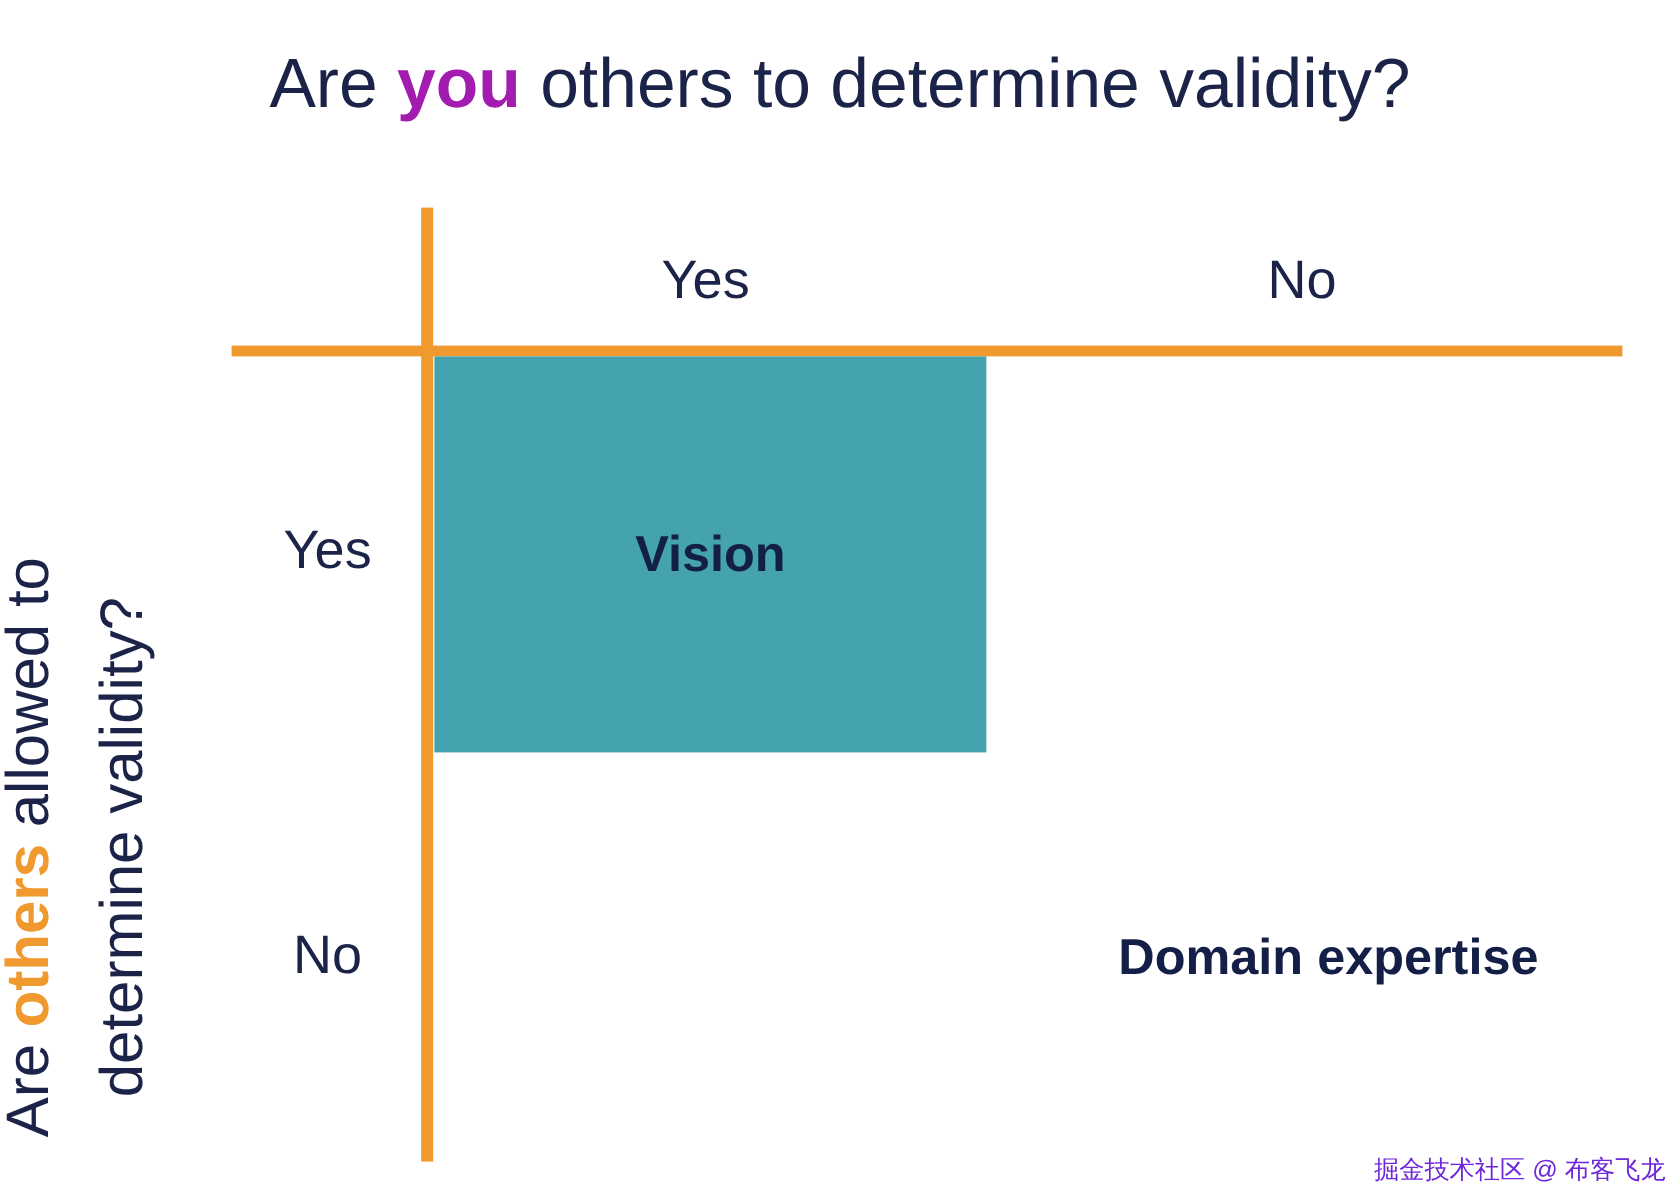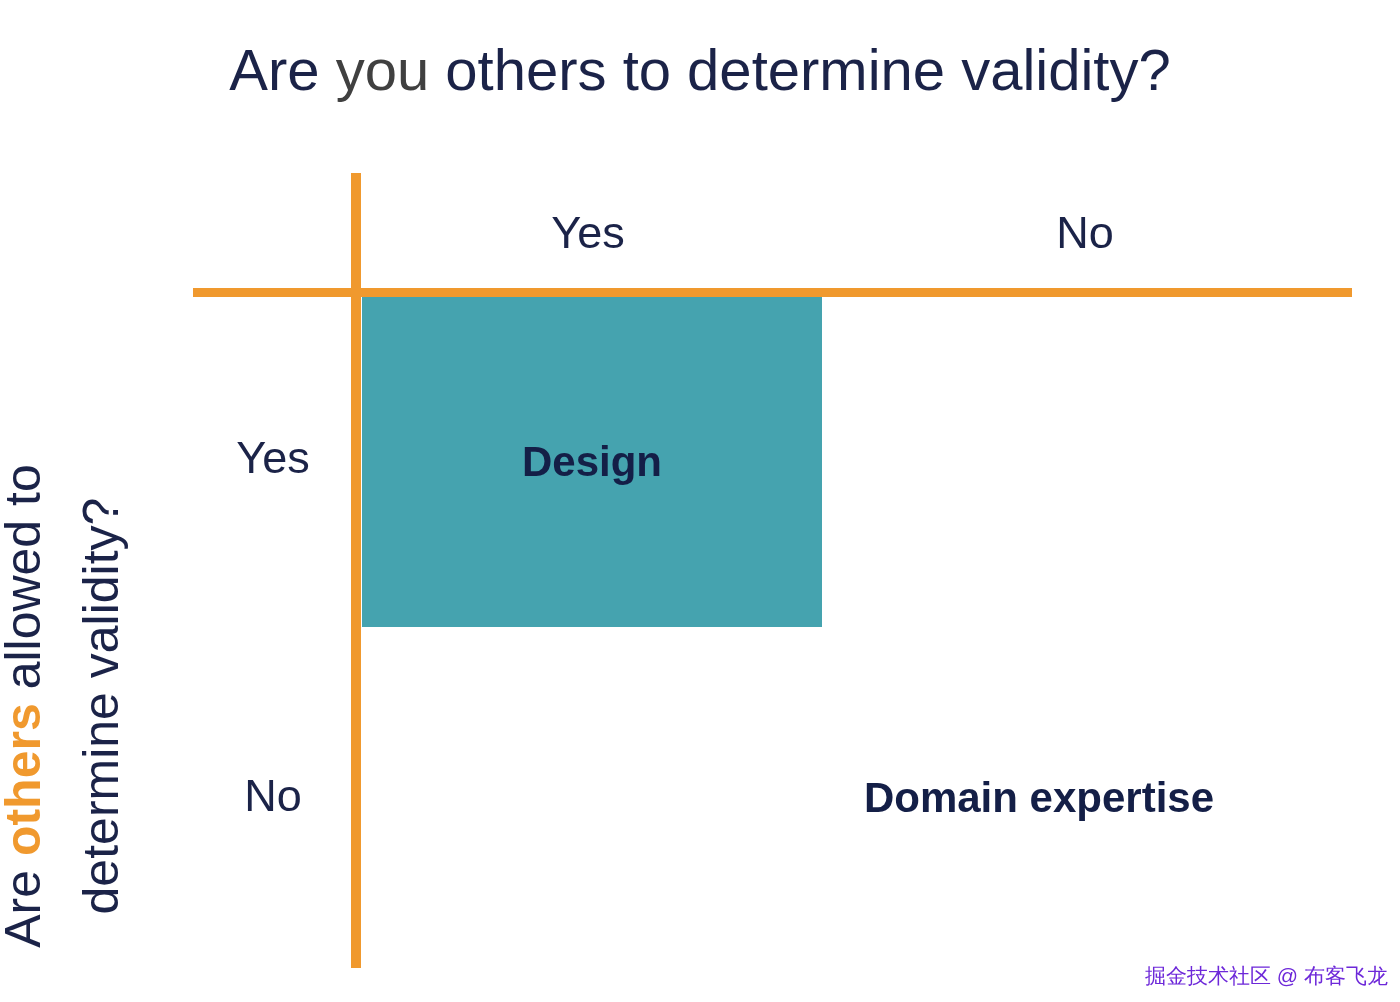--- a/index.html
+++ b/index.html
@@ -24,22 +24,22 @@
     left: 0;
     top: 34px;
     width: 1400px;
     text-align: center;
     font-size: 58px;
     line-height: 72px;
     color: #1b2348;
     white-space: nowrap;
   }
   #title .accent {
-    color: #404040;
-    font-weight: normal;
+    color: #a21caf;
+    font-weight: bold;
   }
 
   
   #v-axis {
     position: absolute;
     left: 351px;
     top: 173px;
     width: 10px;
     height: 795px;
     background: #f0992e;
@@ -119,21 +119,21 @@
     font-size: 42px;
     line-height: 52px;
     font-weight: bold;
     color: #141f47;
     text-align: center;
     white-space: nowrap;
   }
   #cell-design        { left: 362px; top: 436px; width: 460px; }
   #cell-communication { left: 830px; top: 436px; width: 510px; }
   #cell-vision        { left: 362px; top: 772px; width: 460px; }
-  #cell-domain        { left: 784px; top: 772px; width: 510px; }
+  #cell-domain        { left: 852px; top: 772px; width: 510px; }
 
   
   #watermark {
     position: absolute;
     right: 12px;
     bottom: 12px;
     font-size: 21px;
     line-height: 28px;
     color: #6d28d9;
     white-space: nowrap;
@@ -159,18 +159,18 @@
 
   <div id="y-label">
     <div>
       <span>Are </span><span class="accent">others</span><span> allowed to</span>
     </div>
     <div>determine validity?</div>
   </div>
 
   <div id="highlight-box"></div>
 
-  <div class="cell-label" id="cell-design">Design</div>
+  <div class="cell-label" id="cell-design">Vision</div>
   <div class="cell-label" id="cell-domain">Domain expertise</div>
 
   <div id="watermark">掘金技术社区 @ 布客飞龙</div>
 
 </div>
 
 </body></html>

